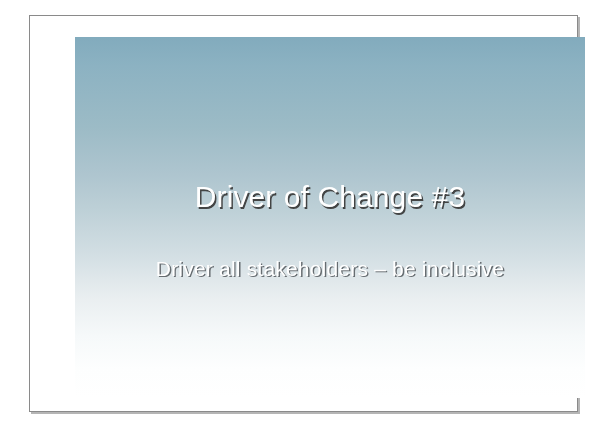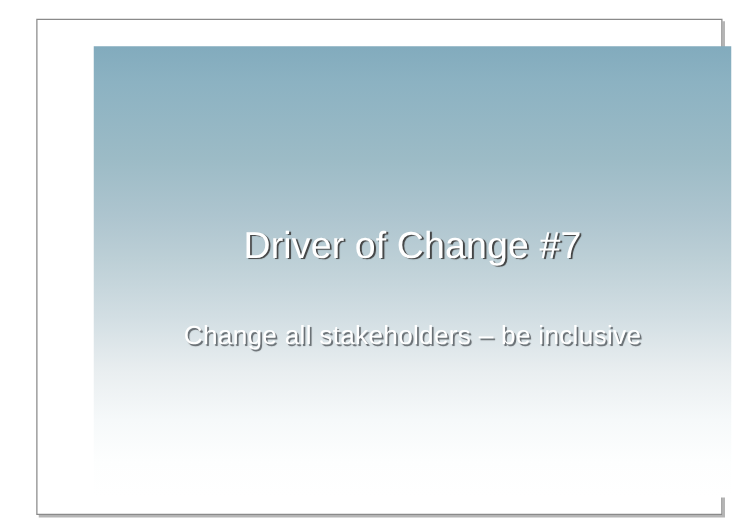--- a/index.html
+++ b/index.html
@@ -86,19 +86,19 @@
     white-space: nowrap;
   }
 </style>
 </head>
 <body>
 
 <div class="page-frame">
   <div class="slide">
     <div class="slide-inner">
 
-      <div class="title">Driver of Change #7</div>
+      <div class="title">Driver of Change #3</div>
 
-      <div class="subtitle">Change all stakeholders – be inclusive</div>
+      <div class="subtitle">Driver all stakeholders – be inclusive</div>
 
     </div>
   </div>
 </div>
 
 </body></html>

